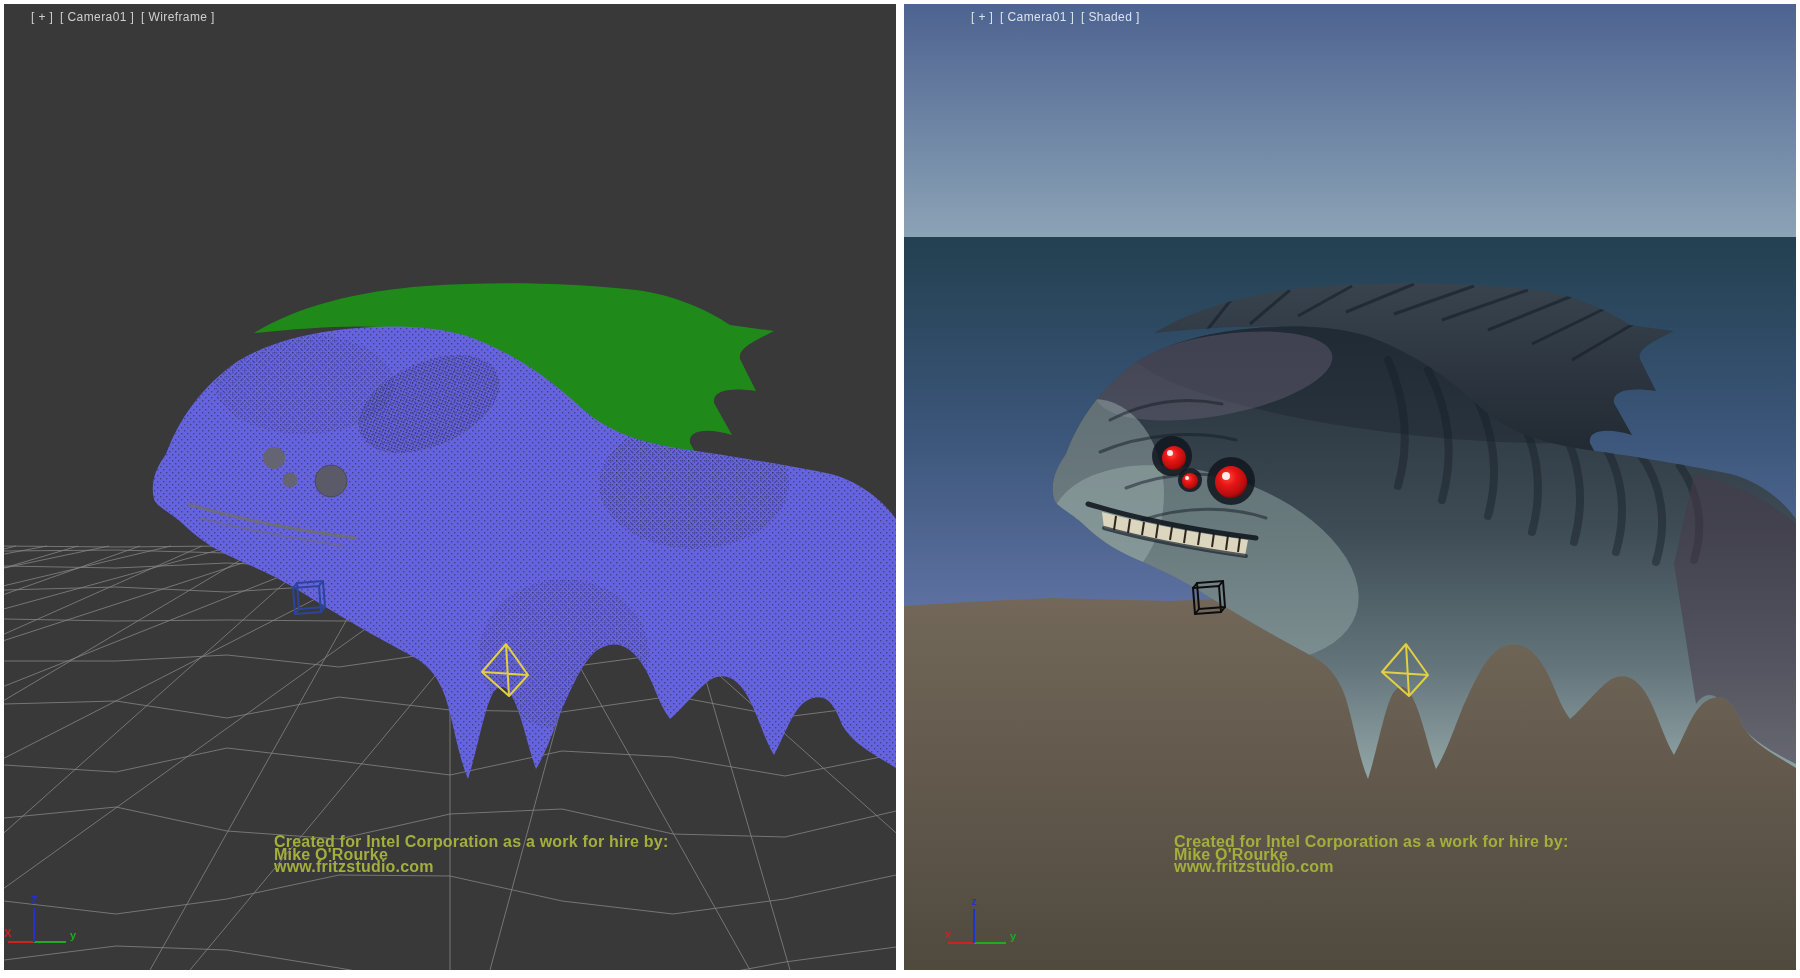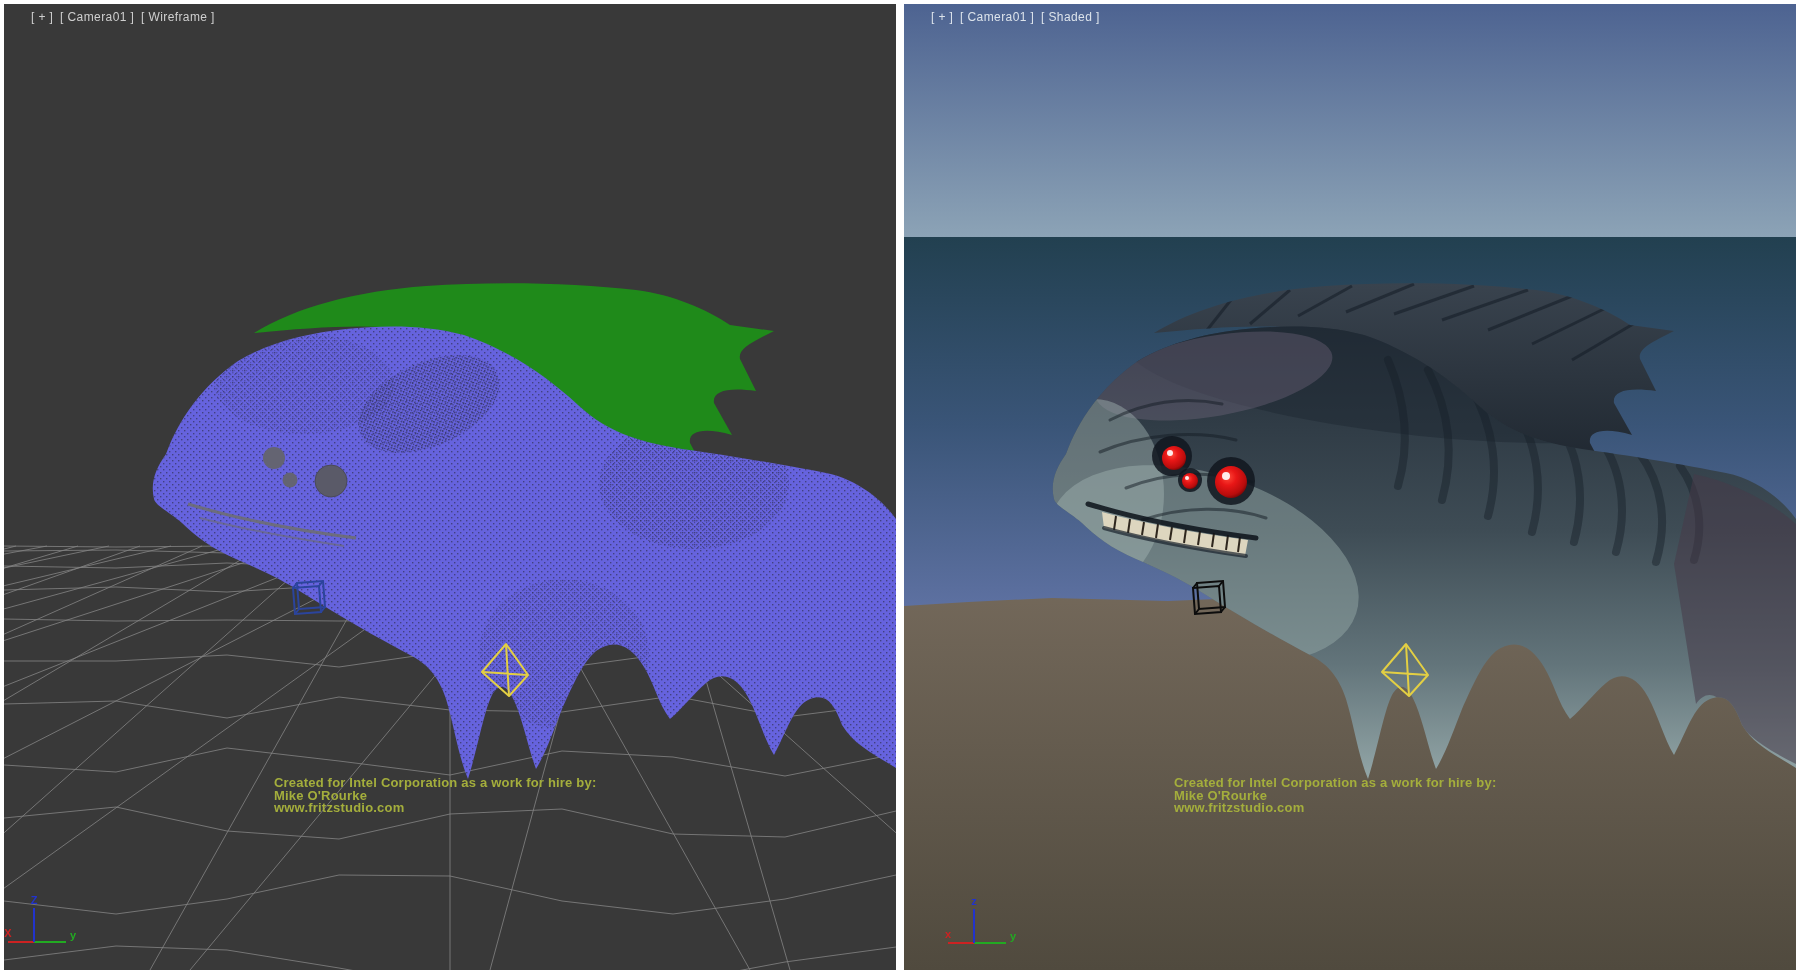--- a/index.html
+++ b/index.html
@@ -8,24 +8,24 @@
     background:var(--pageBg,#ffffff);
     font-family:"Liberation Sans",sans-serif;
   }
   .viewport{position:absolute;top:4px;width:892px;height:966px;overflow:hidden;}
   #vp-left{left:4px;background:var(--wireBg,#393939);}
   #vp-right{left:904px;background:var(--seaMid,#3a5578);}
   svg.scene{position:absolute;left:0;top:0;}
 
   .vp-label{position:absolute;top:6px;left:8px;font-size:12px;letter-spacing:.4px;user-select:none;white-space:nowrap;padding-left:19px;}
   #vp-left .vp-label{color:var(--labelText,#cfcfcf);}
-  #vp-right .vp-label{color:var(--labelTextRight,#dce3eb);}
+  #vp-right .vp-label{color:var(--labelTextRight,#dce3eb);margin-left:40px;}
   .vp-label span{margin-right:3px;cursor:pointer;}
 
-  .watermark{position:absolute;left:270px;top:773px;font-weight:bold;font-size:13px;
+  .watermark{position:absolute;left:270px;top:832px;font-weight:bold;font-size:16px;
     line-height:12.5px;letter-spacing:.2px;color:var(--watermarkText,#a4ae3c);white-space:nowrap;}
 
   
   #grid-lines path{stroke:var(--gridLine,#848484);stroke-width:1;fill:none;opacity:.8;}
   .fill-green{fill:var(--wireGreen,#1f8a1a);}
   .fill-blue{fill:var(--wireBlue,#6663de);}
   .fill-stip{fill:url(#stip);opacity:.7;}
   .stip-dense{fill:url(#stipD);}
   .eye-gray{fill:var(--eyeGray,#646472);}
   .eye-gray-big{fill:#5a5a68;stroke:#4a4a58;stroke-width:1;}

